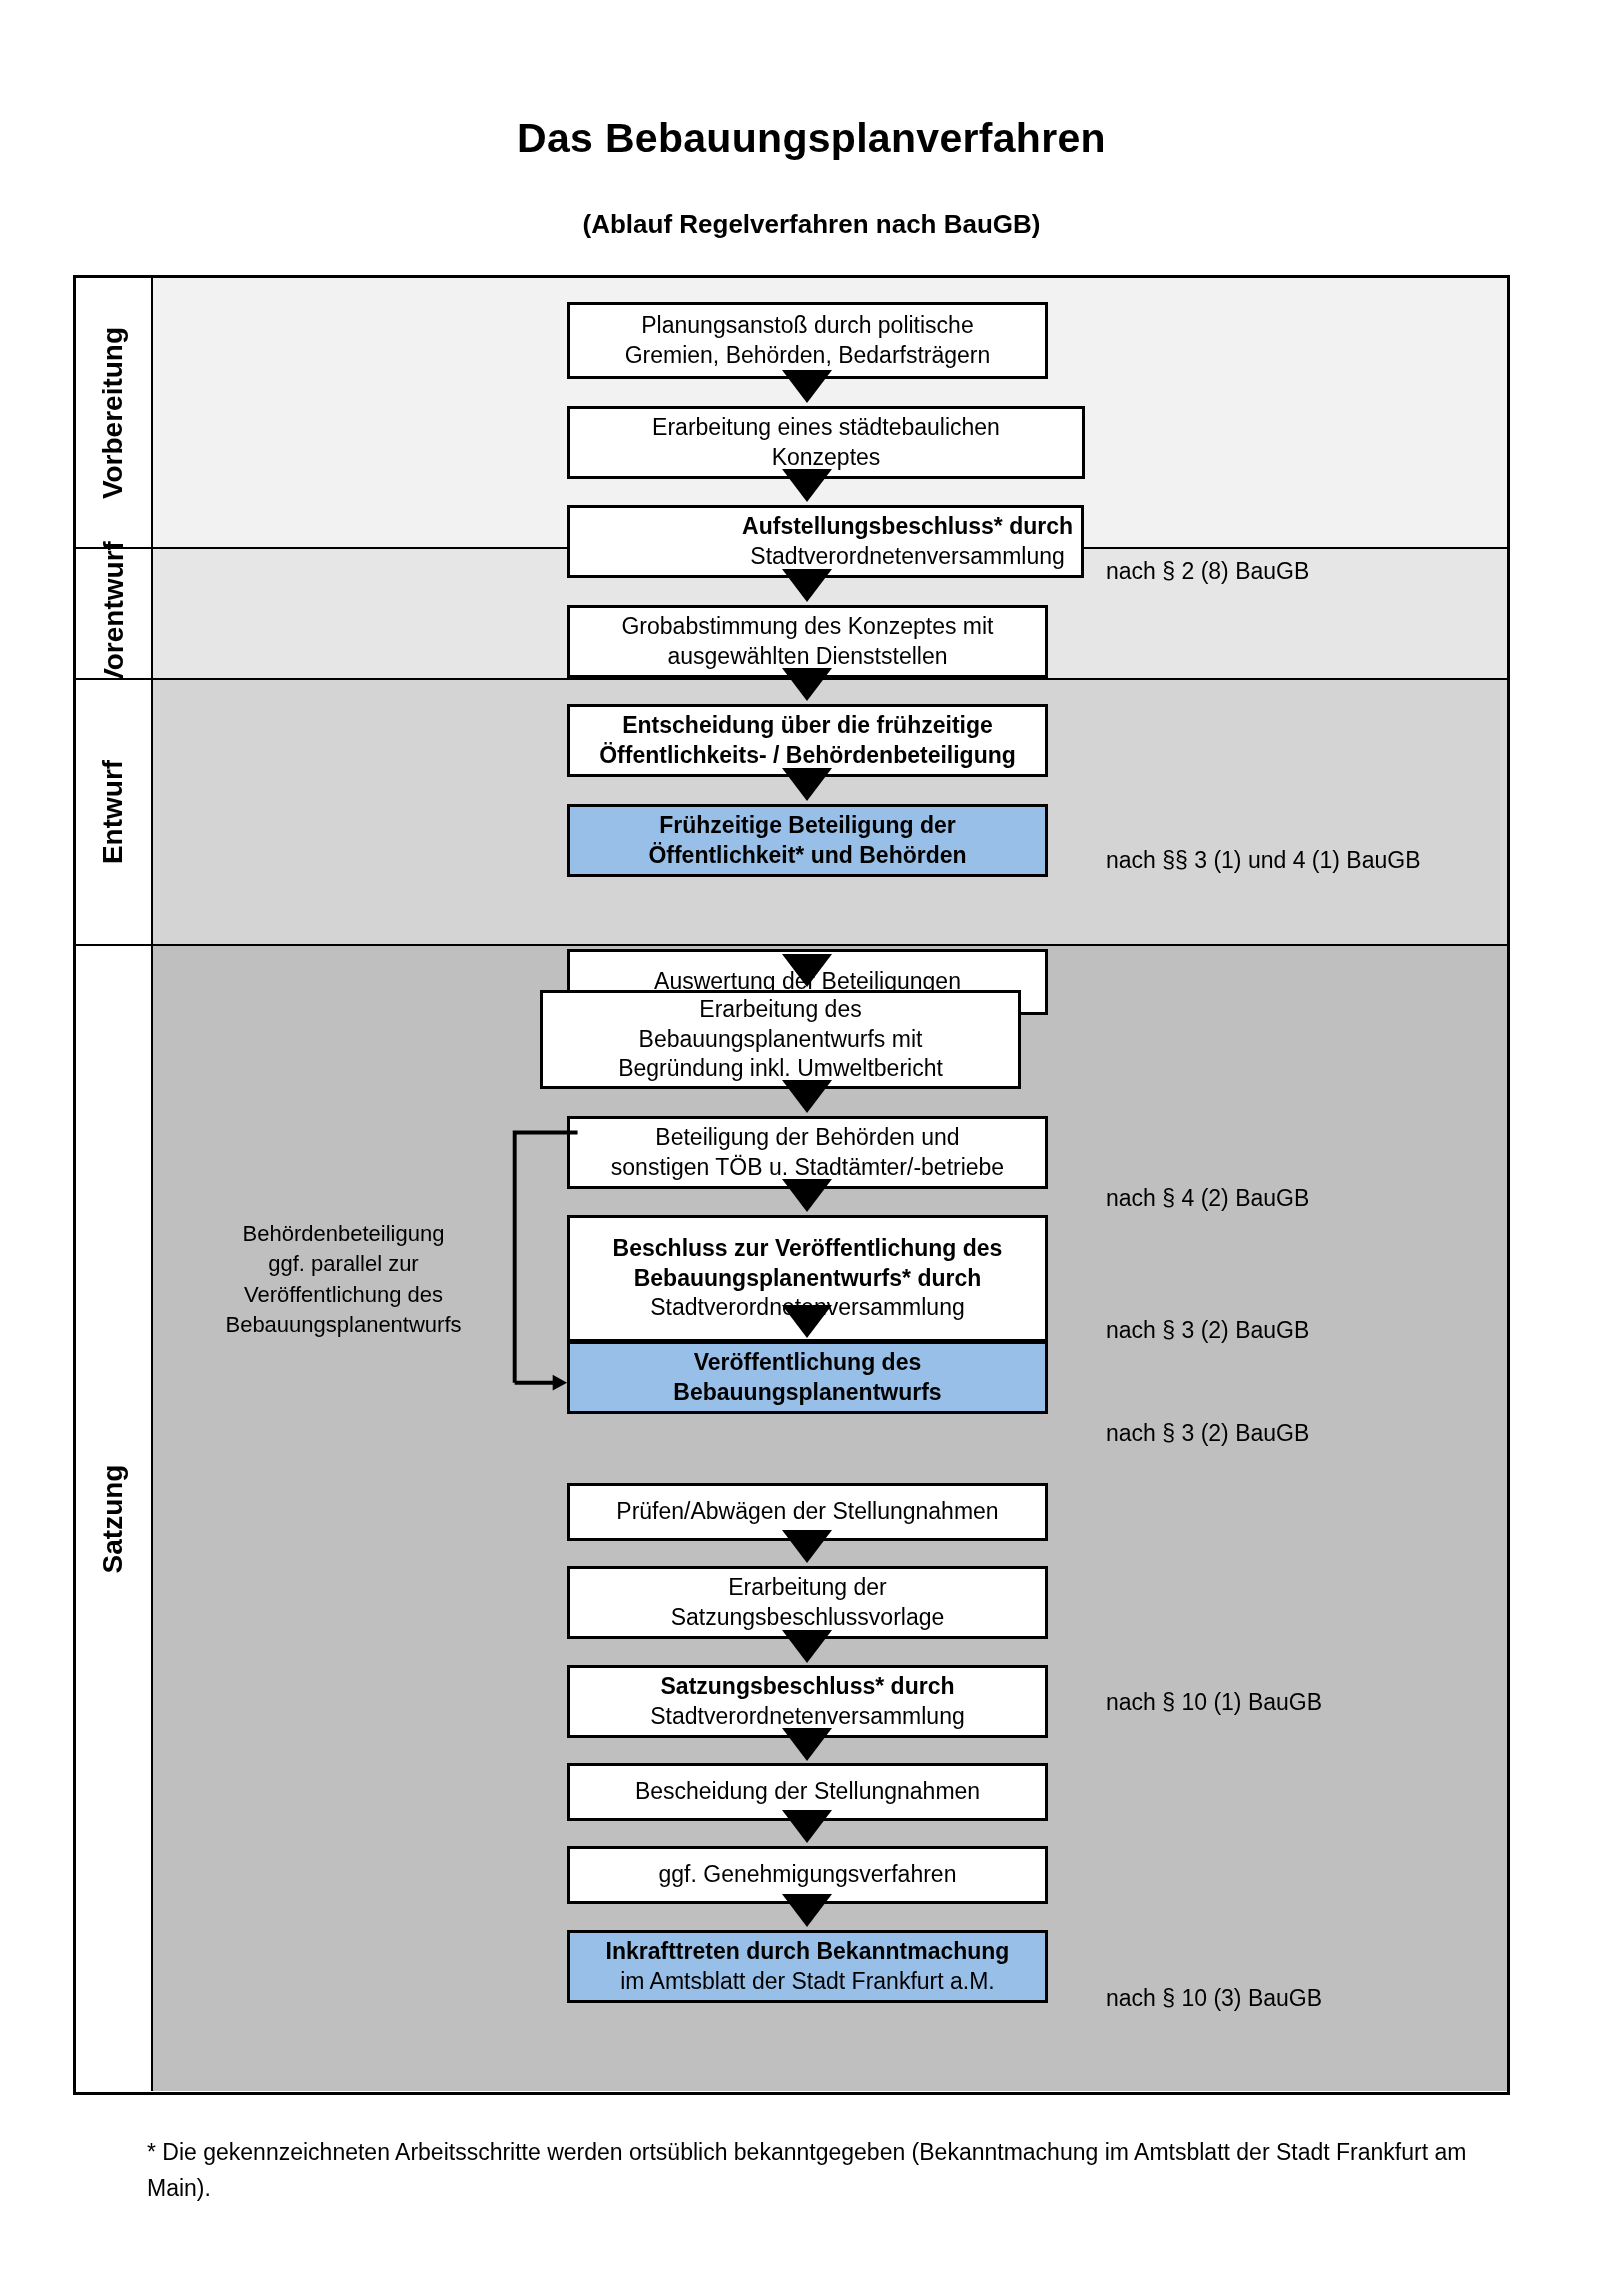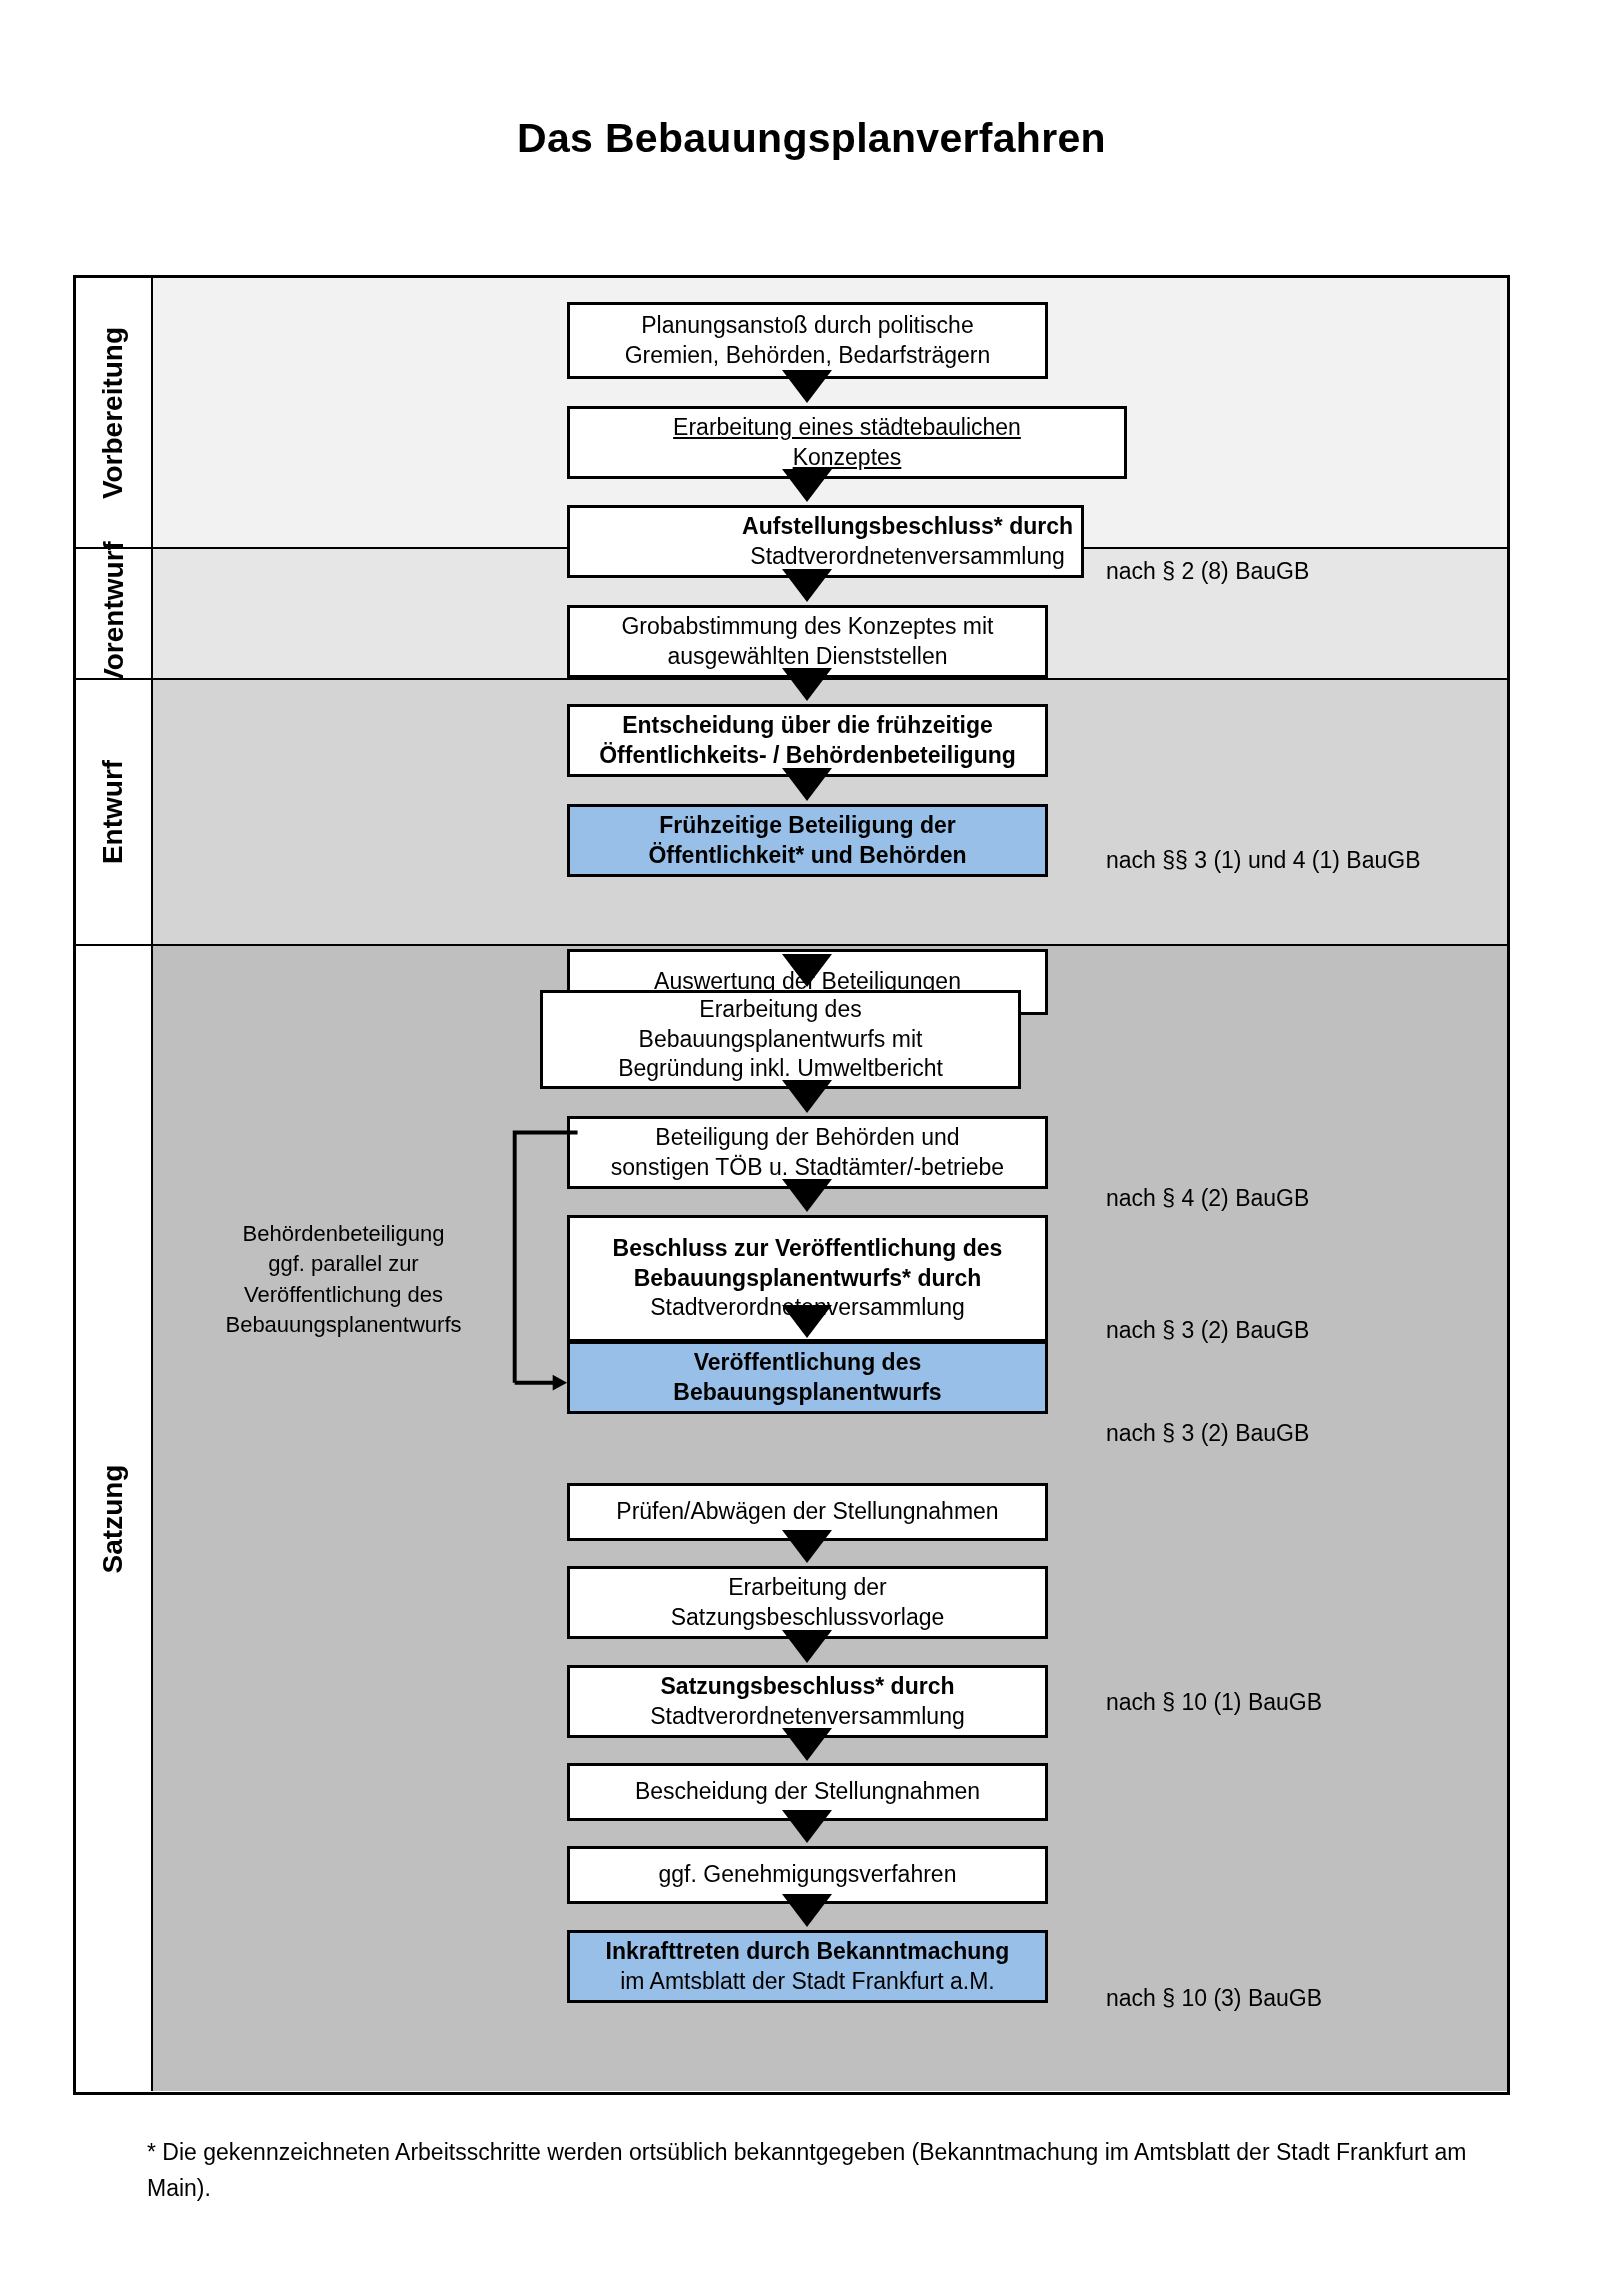--- a/index.html
+++ b/index.html
@@ -106,20 +106,21 @@
     left:147px;top:2135px;width:1355px;
     font-size:23px;line-height:1.55;
   }
 </style>
 </head>
 <body>
 
 <div class="page">
 
   <div class="title">Das Bebauungsplanverfahren</div>
+  <div class="subtitle">(Ablauf Regelverfahren nach BauGB)</div>
 
   <div class="frame">
 
     <div class="band" style="top:0;height:271px;background:#f2f2f2;">
       <div class="band-label">
         <span>Vorbereitung</span>
       </div>
       <div class="band-body"></div>
     </div>
 
@@ -147,21 +148,21 @@
   </div>
 
   <div class="node" style="left:567px;top:302px;width:481px;height:77px;">
     <div>
       <span>Planungsanstoß durch politische</span><br>
       <span>Gremien, Behörden, Bedarfsträgern</span>
     </div>
   </div>
   <div class="arrow" style="left:782px;top:370px;"></div>
 
-  <div class="node" style="left:567px;top:406px;width:560px;height:73px;text-decoration:underline;">
+  <div class="node" style="left:567px;top:406px;width:518px;height:73px;">
     <div>
       <span>Erarbeitung eines städtebaulichen</span><br>
       <span>Konzeptes</span>
     </div>
   </div>
   <div class="arrow" style="left:782px;top:469px;"></div>
 
   <div class="node" style="left:567px;top:505px;width:517px;height:73px;justify-content:flex-end;">
     <div>
       <b>Aufstellungsbeschluss* durch</b><br>

